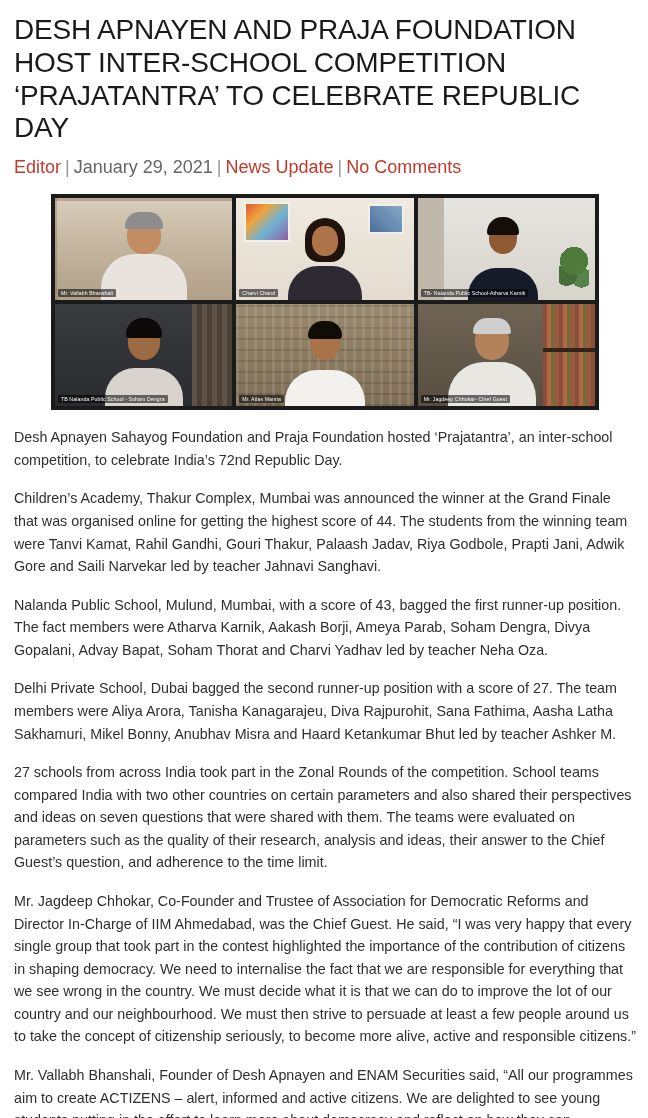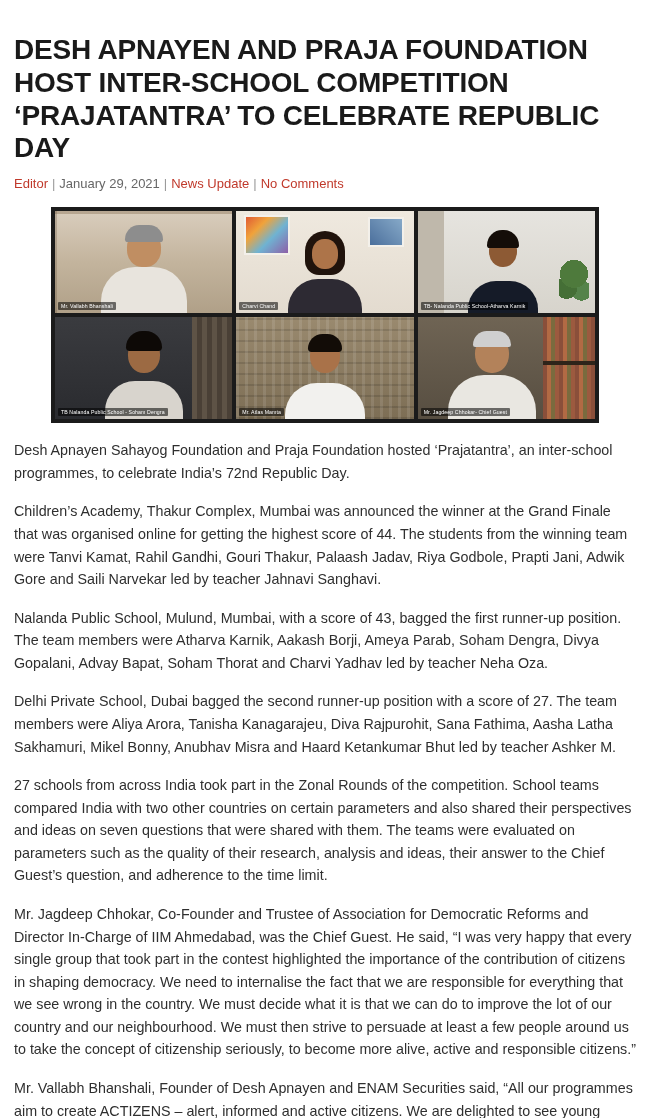--- a/index.html
+++ b/index.html
@@ -16,28 +16,28 @@
   .page {
     width: 648px;
     min-height: 1118px;
     padding: 14px 12px 10px 14px;
     background: #ffffff;
   }
   .article-title {
     font-family: "Liberation Sans", sans-serif;
     font-size: 28px;
     line-height: 1.17;
-    font-weight: bold;
+    font-weight: normal;
     color: #1a1a1a;
     letter-spacing: -0.2px;
-    margin: 20px 0 10px 0;
+    margin: 0 0 10px 0;
     text-transform: uppercase;
   }
   .meta-line {
-    font-size: 13px;
+    font-size: 18px;
     color: #777777;
     margin-bottom: 14px;
     line-height: 1.4;
   }
   .meta-line a {
     color: #c0392b;
     text-decoration: none;
   }
   .meta-sep {
     color: #999999;
@@ -295,22 +295,22 @@
         <div class="body"></div>
         <div class="head"></div>
         <div class="hair"></div>
         <div class="nameplate">Mr. Jagdeep Chhokar- Chief Guest</div>
       </div>
 
     </div>
   </div>
 
   <div class="body-copy">
-    <p>Desh Apnayen Sahayog Foundation and Praja Foundation hosted ‘Prajatantra’, an inter-school programmes, to celebrate India’s 72nd Republic Day.</p>
+    <p>Desh Apnayen Sahayog Foundation and Praja Foundation hosted ‘Prajatantra’, an inter-school competition, to celebrate India’s 72nd Republic Day.</p>
     <p>Children’s Academy, Thakur Complex, Mumbai was announced the winner at the Grand Finale that was organised online for getting the highest score of 44. The students from the winning team were Tanvi Kamat, Rahil Gandhi, Gouri Thakur, Palaash Jadav, Riya Godbole, Prapti Jani, Adwik Gore and Saili Narvekar led by teacher Jahnavi Sanghavi.</p>
-    <p>Nalanda Public School, Mulund, Mumbai, with a score of 43, bagged the first runner-up position. The team members were Atharva Karnik, Aakash Borji, Ameya Parab, Soham Dengra, Divya Gopalani, Advay Bapat, Soham Thorat and Charvi Yadhav led by teacher Neha Oza.</p>
+    <p>Nalanda Public School, Mulund, Mumbai, with a score of 43, bagged the first runner-up position. The fact members were Atharva Karnik, Aakash Borji, Ameya Parab, Soham Dengra, Divya Gopalani, Advay Bapat, Soham Thorat and Charvi Yadhav led by teacher Neha Oza.</p>
     <p>Delhi Private School, Dubai bagged the second runner-up position with a score of 27. The team members were Aliya Arora, Tanisha Kanagarajeu, Diva Rajpurohit, Sana Fathima, Aasha Latha Sakhamuri, Mikel Bonny, Anubhav Misra and Haard Ketankumar Bhut led by teacher Ashker M.</p>
     <p>27 schools from across India took part in the Zonal Rounds of the competition. School teams compared India with two other countries on certain parameters and also shared their perspectives and ideas on seven questions that were shared with them. The teams were evaluated on parameters such as the quality of their research, analysis and ideas, their answer to the Chief Guest’s question, and adherence to the time limit.</p>
     <p>Mr. Jagdeep Chhokar, Co-Founder and Trustee of Association for Democratic Reforms and Director In-Charge of IIM Ahmedabad, was the Chief Guest. He said, “I was very happy that every single group that took part in the contest highlighted the importance of the contribution of citizens in shaping democracy. We need to internalise the fact that we are responsible for everything that we see wrong in the country. We must decide what it is that we can do to improve the lot of our country and our neighbourhood. We must then strive to persuade at least a few people around us to take the concept of citizenship seriously, to become more alive, active and responsible citizens.”</p>
     <p>Mr. Vallabh Bhanshali, Founder of Desh Apnayen and ENAM Securities said, “All our programmes aim to create ACTIZENS – alert, informed and active citizens. We are delighted to see young students putting in the effort to learn more about democracy and reflect on how they can strengthen it as citizens.”</p>
   </div>
 
 </div>
 
 </body></html>

